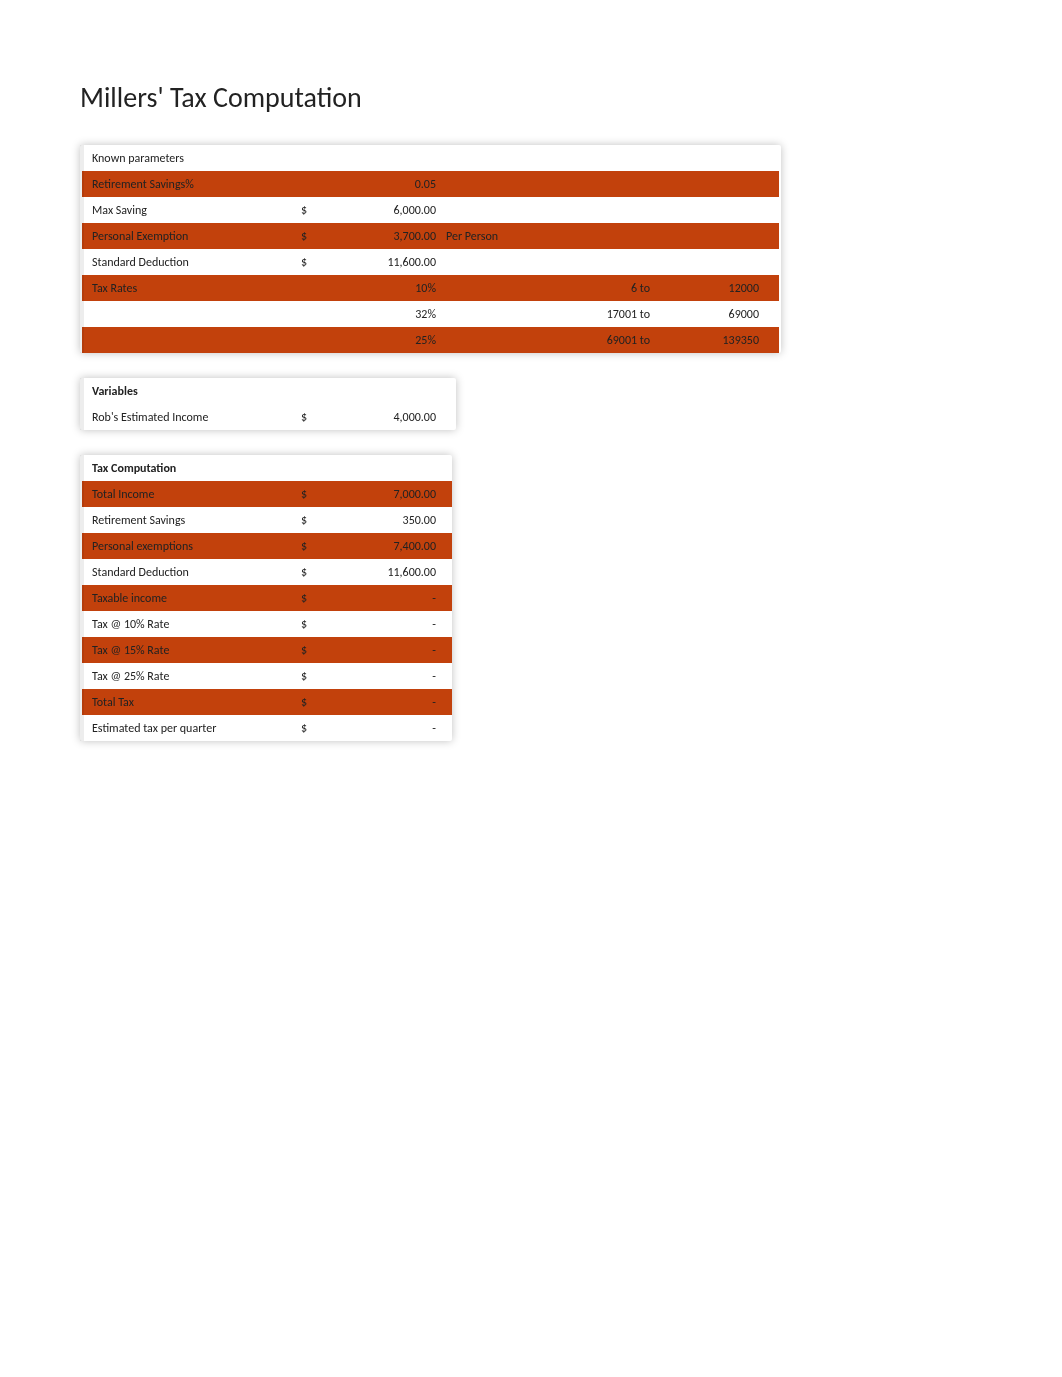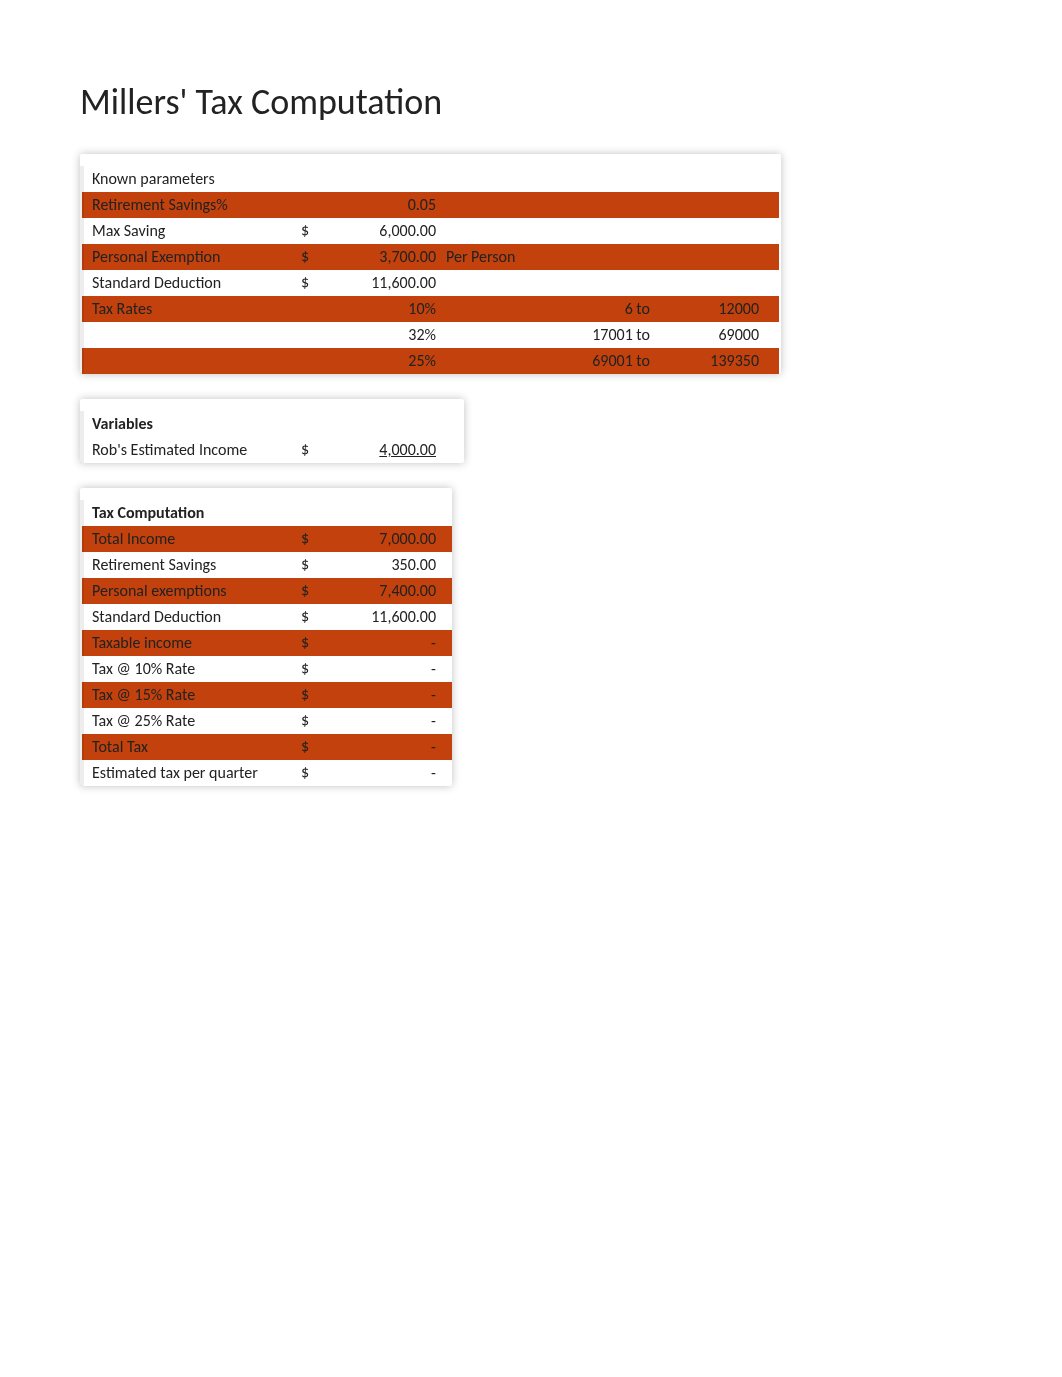--- a/index.html
+++ b/index.html
@@ -1,20 +1,20 @@
 <!DOCTYPE html>
 <html><head>
 <meta charset="utf-8">
 <style>
   html,body{margin:0;padding:0;background:#fff;font-family:"Calibri","Segoe UI",Arial,sans-serif;color:#222;}
   .page{width:1062px;min-height:1377px;box-sizing:border-box;padding:80px 80px 0 80px;}
-  h1{font-size:36px;font-weight:400;margin:0 0 30px 0;color:#222;}
+  h1{font-size:28px;font-weight:400;margin:0 0 30px 0;color:#222;}
   .panel{position:relative;display:inline-block;vertical-align:top;margin-bottom:25px;}
   .panel::after{content:"";position:absolute;inset:0;pointer-events:none;box-shadow:0 0 8px rgba(0,0,0,.25);border-radius:2px;}
-  table{border-collapse:collapse;font-size:16px;margin-top:12px;}
+  table{border-collapse:collapse;font-size:12px;}
   td{padding:3px 6px 3px 8px;vertical-align:bottom;height:20px;line-height:20px;}
   .label{width:195px;text-align:left;}
   .cur{width:24px;text-align:left;}
   .num{width:95px;text-align:right;}
   .extra{width:95px;text-align:left;padding-left:4px;}
   .rng{width:95px;text-align:right;}
   .rng2{width:95px;text-align:right;}
   .hdr{font-weight:700;}
   .bgY{background:#f4cc5a;}
   .bgG{background:#a7d08e;}
@@ -107,21 +107,21 @@
     <table>
       <tbody>
           <tr class="plain">
             <td class="label edgeL hdr">Variables</td>
             <td class="cur"></td>
             <td class="num" style="padding-right:16px;"></td>
           </tr>
       <tr class="plain">
         <td class="label edgeL">Rob's Estimated Income</td>
         <td class="cur bgY">$</td>
-        <td class="num bgY" style="padding-right:28px;text-decoration:underline;">4,000.00</td>
+        <td class="num bgY" style="padding-right:20px;">4,000.00</td>
       </tr>
     </tbody>
       </table>
   </div>
 
   <br>
 
   
   <div class="panel">
     <table>

